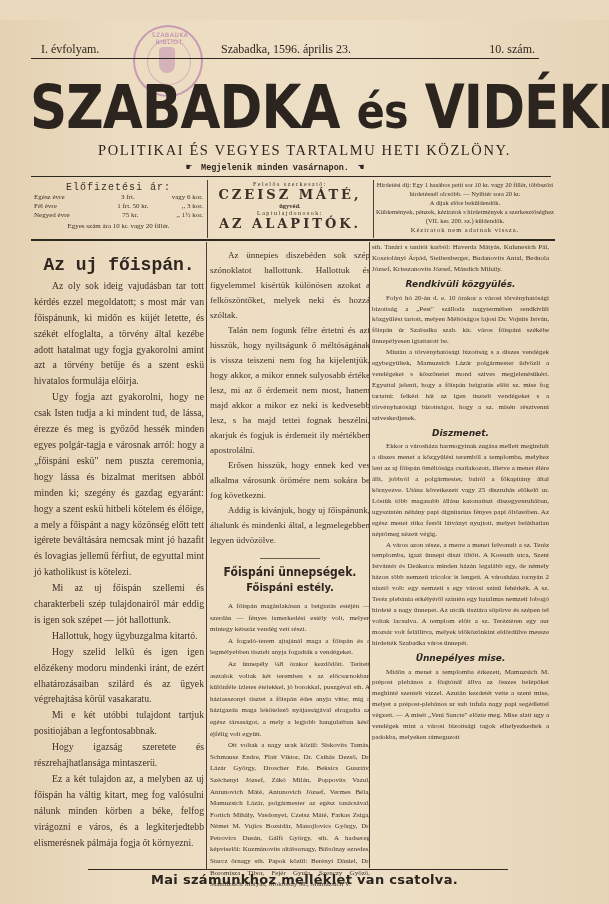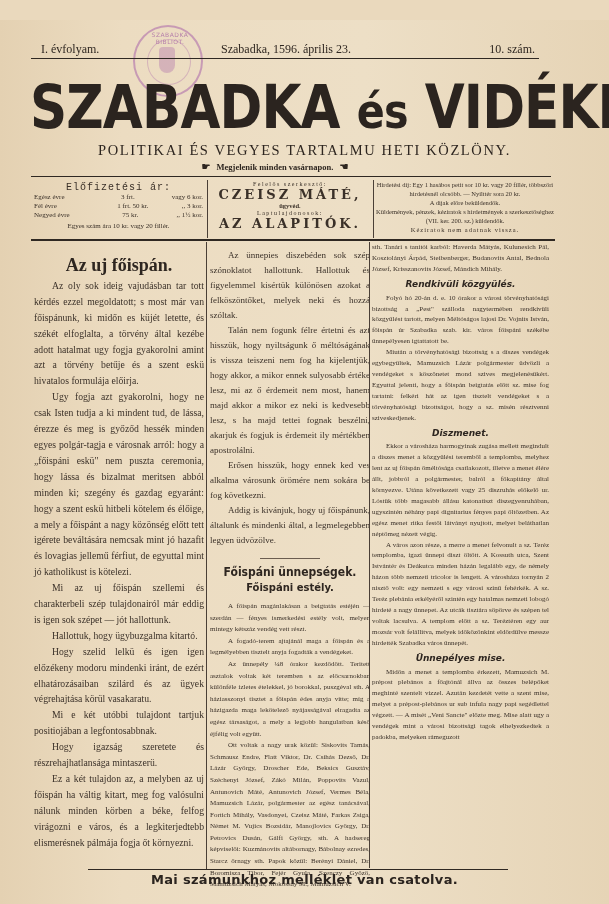--- a/index.html
+++ b/index.html
@@ -48,42 +48,42 @@
     letter-spacing:-1px; white-space:nowrap;
     transform:scaleX(0.86); transform-origin:left top;
   }
   .masthead .es { font-size:48px; }
   .subtitle {
     position:absolute; top:122px; left:0; width:609px; text-align:center;
     font-family:"Liberation Serif", serif; font-size:14.5px; letter-spacing:1.6px; color:#2e2620;
   }
   .appears {
     position:absolute; top:141px; left:0; width:550px; text-align:center;
-    font-family:Liberation Serif, serif; font-size:8.5px; font-weight:bold; color:#2e2620;
+    font-family:Liberation Mono, monospace; font-size:8.5px; font-weight:bold; color:#2e2620;
   }
   .hand { font-size:10px; margin:0 4px; }
   .infobox { position:absolute; top:158px; height:60px; font-family:"Liberation Serif", serif; color:#3a3028; }
   .sub-box { left:31px; width:175px; font-size:7px; }
   .sub-box .title { text-align:center; font-family:"Liberation Mono", monospace; font-size:10px; letter-spacing:1px; margin-top:4px; }
   .sub-row { display:flex; justify-content:space-between; line-height:9px; padding:0 3px; }
   .sub-row span:first-child { width:50px; }
   .sub-foot { text-align:center; font-size:7px; margin-top:2px; }
   .ed-box { left:210px; width:160px; text-align:center; }
   .ed-box .small { font-size:6px; letter-spacing:1.5px; margin-top:3px; }
   .ed-box .big { font-size:13px; letter-spacing:3px; font-weight:bold; font-family:"DejaVu Serif", serif; }
   .ed-box .tiny { font-size:6.5px; font-weight:bold; }
   .ad-box { left:375px; width:180px; font-size:6.5px; text-align:center; line-height:9px; padding-top:2px; }
   .vline { position:absolute; width:1px; background:#4a3f36; }
   .col { position:absolute; font-family:"Liberation Serif", serif; font-size:9.7px; line-height:15.9px; color:#3b3129; text-align:justify; }
   .col p { margin:0; text-indent:18px; }
   .col1 { left:34px; top:238px; width:170px; }
   .col2 { left:210px; top:228px; width:160px; font-size:9px; line-height:15px; }
   .col3 { left:372px; top:222px; width:177px; font-size:7px; line-height:10.9px; }
   .col3 p { text-indent:14px; }
-  .h-main { font-family:Liberation Serif, serif; font-weight:bold; font-size:18px; text-align:center; margin:0 0 4px 0; color:#2e2620; text-indent:0 !important; }
+  .h-main { font-family:Liberation Mono, monospace; font-weight:bold; font-size:18px; text-align:center; margin:0 0 4px 0; color:#2e2620; text-indent:0 !important; }
   .h-sec { font-family:"DejaVu Sans", sans-serif; font-weight:bold; font-size:12px; text-align:center; transform:scaleX(0.9); margin:6px 0 0 0; color:#2e2620; }
   .h-sub { font-family:"DejaVu Sans", sans-serif; font-weight:bold; font-size:10px; text-align:center; margin:0 0 6px 0; color:#2e2620; }
   .h-small { font-family:"DejaVu Sans", sans-serif; font-weight:bold; font-size:9px; text-align:center; margin:4px 0 3px 0; color:#2e2620;font-style:italic; }
   .sep { width:60px; height:1px; background:#6b5d50; margin:10px auto 4px auto; }
   .banner {
     position:absolute; top:852px; left:0; width:609px; text-align:center;
     font-family:"DejaVu Sans", sans-serif; font-weight:bold; font-size:13px; color:#2b241f; letter-spacing:0.3px;
   }
 </style>
 </head>

